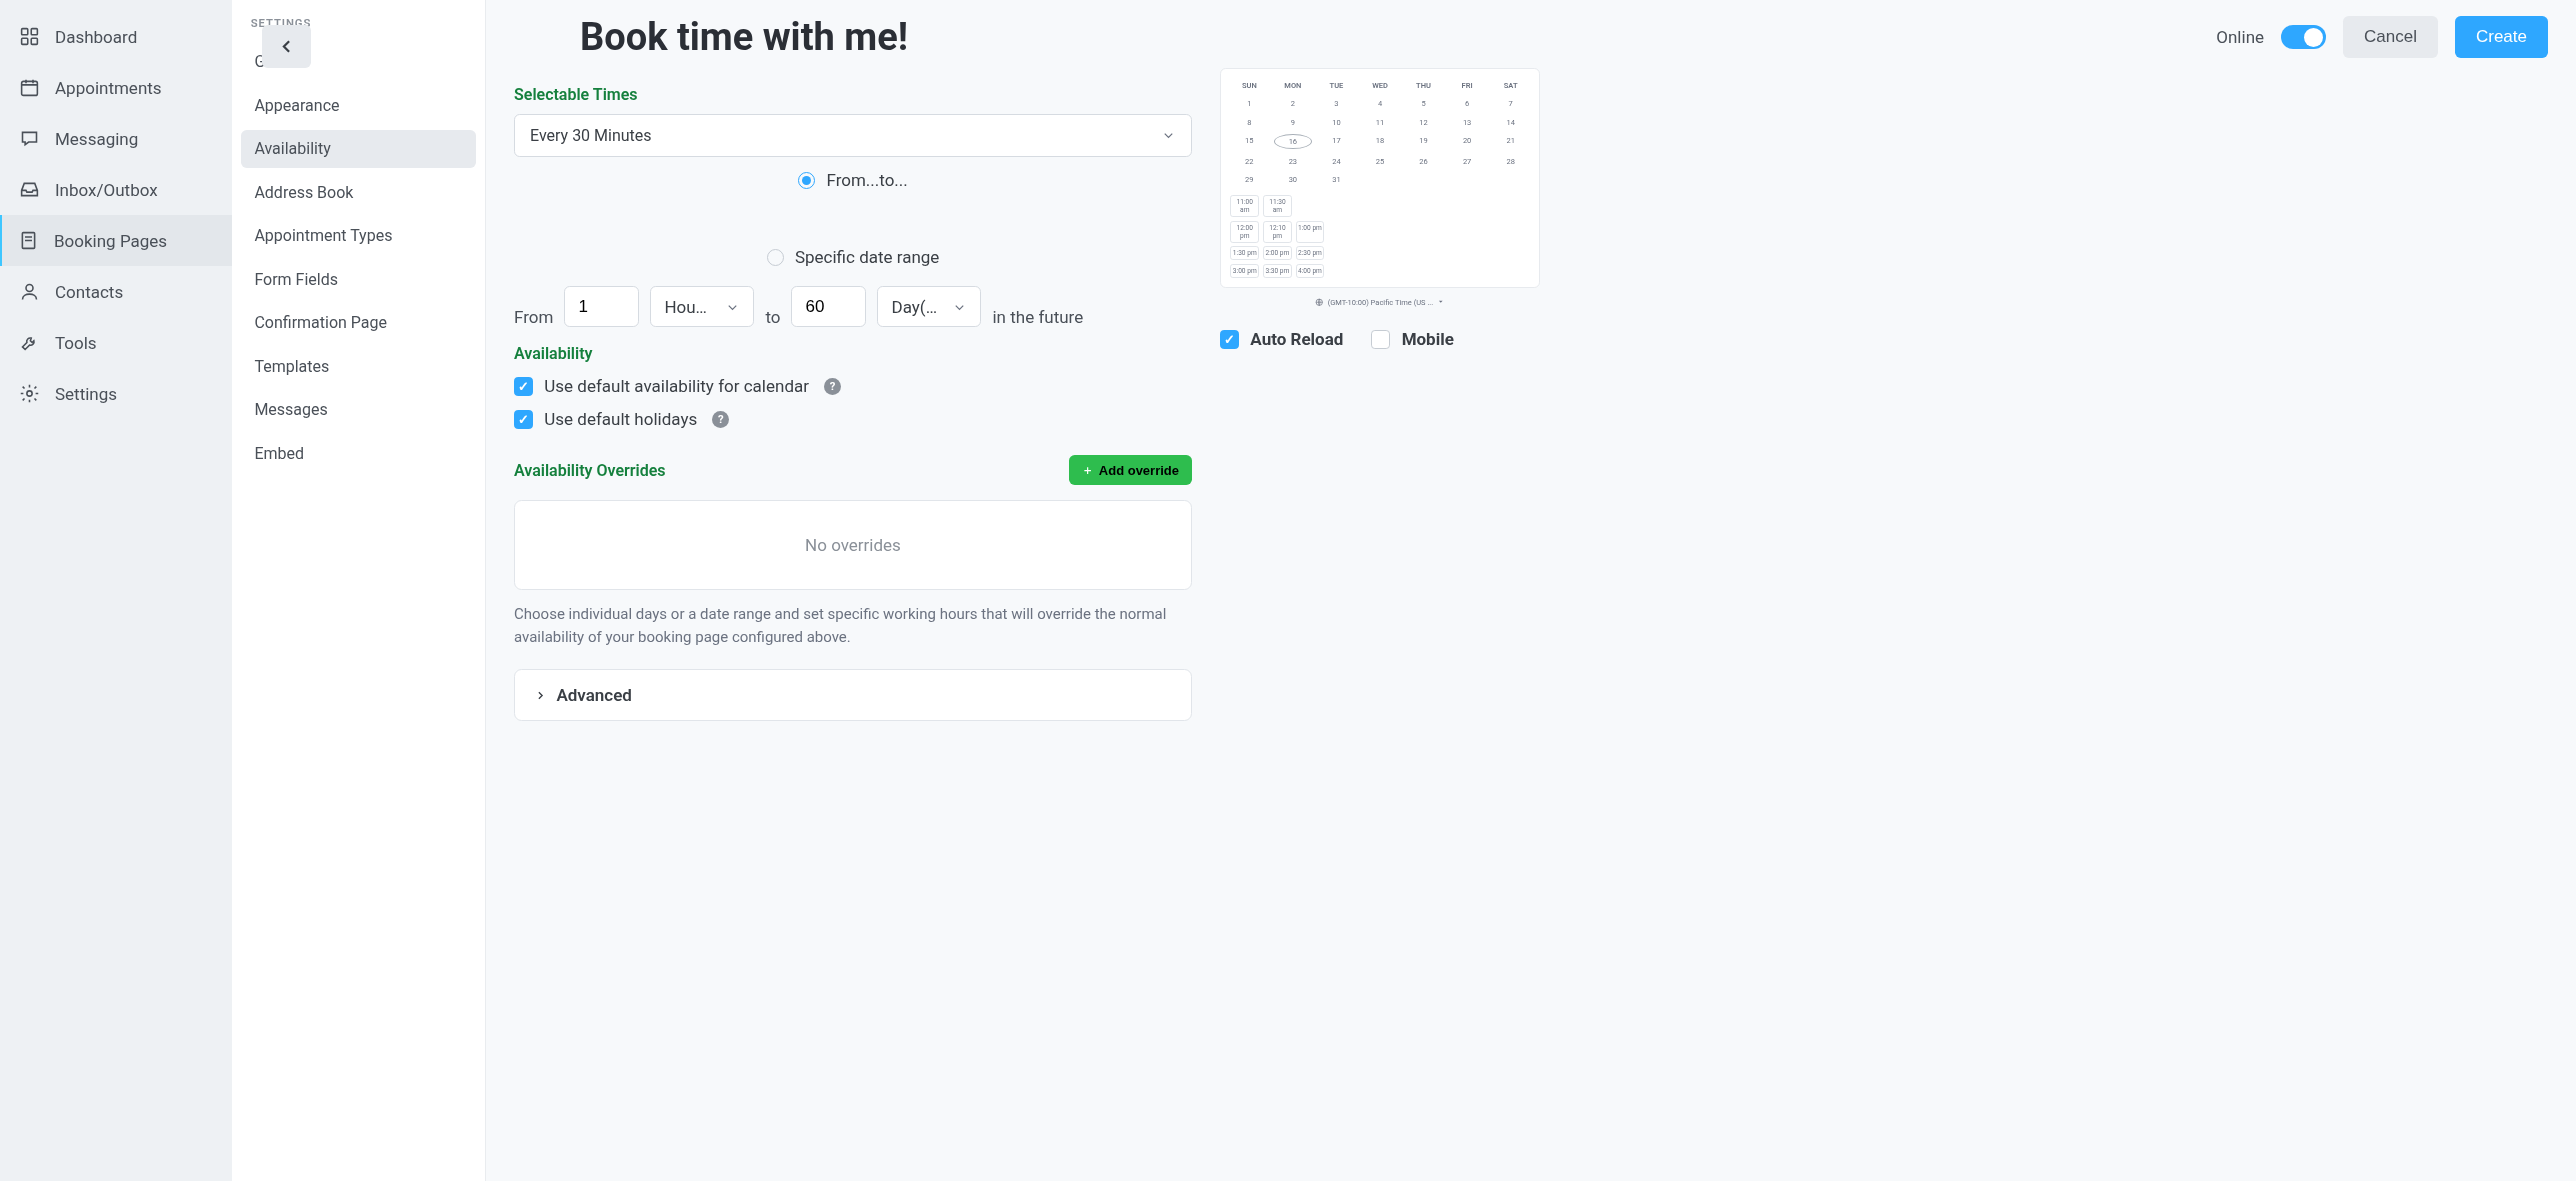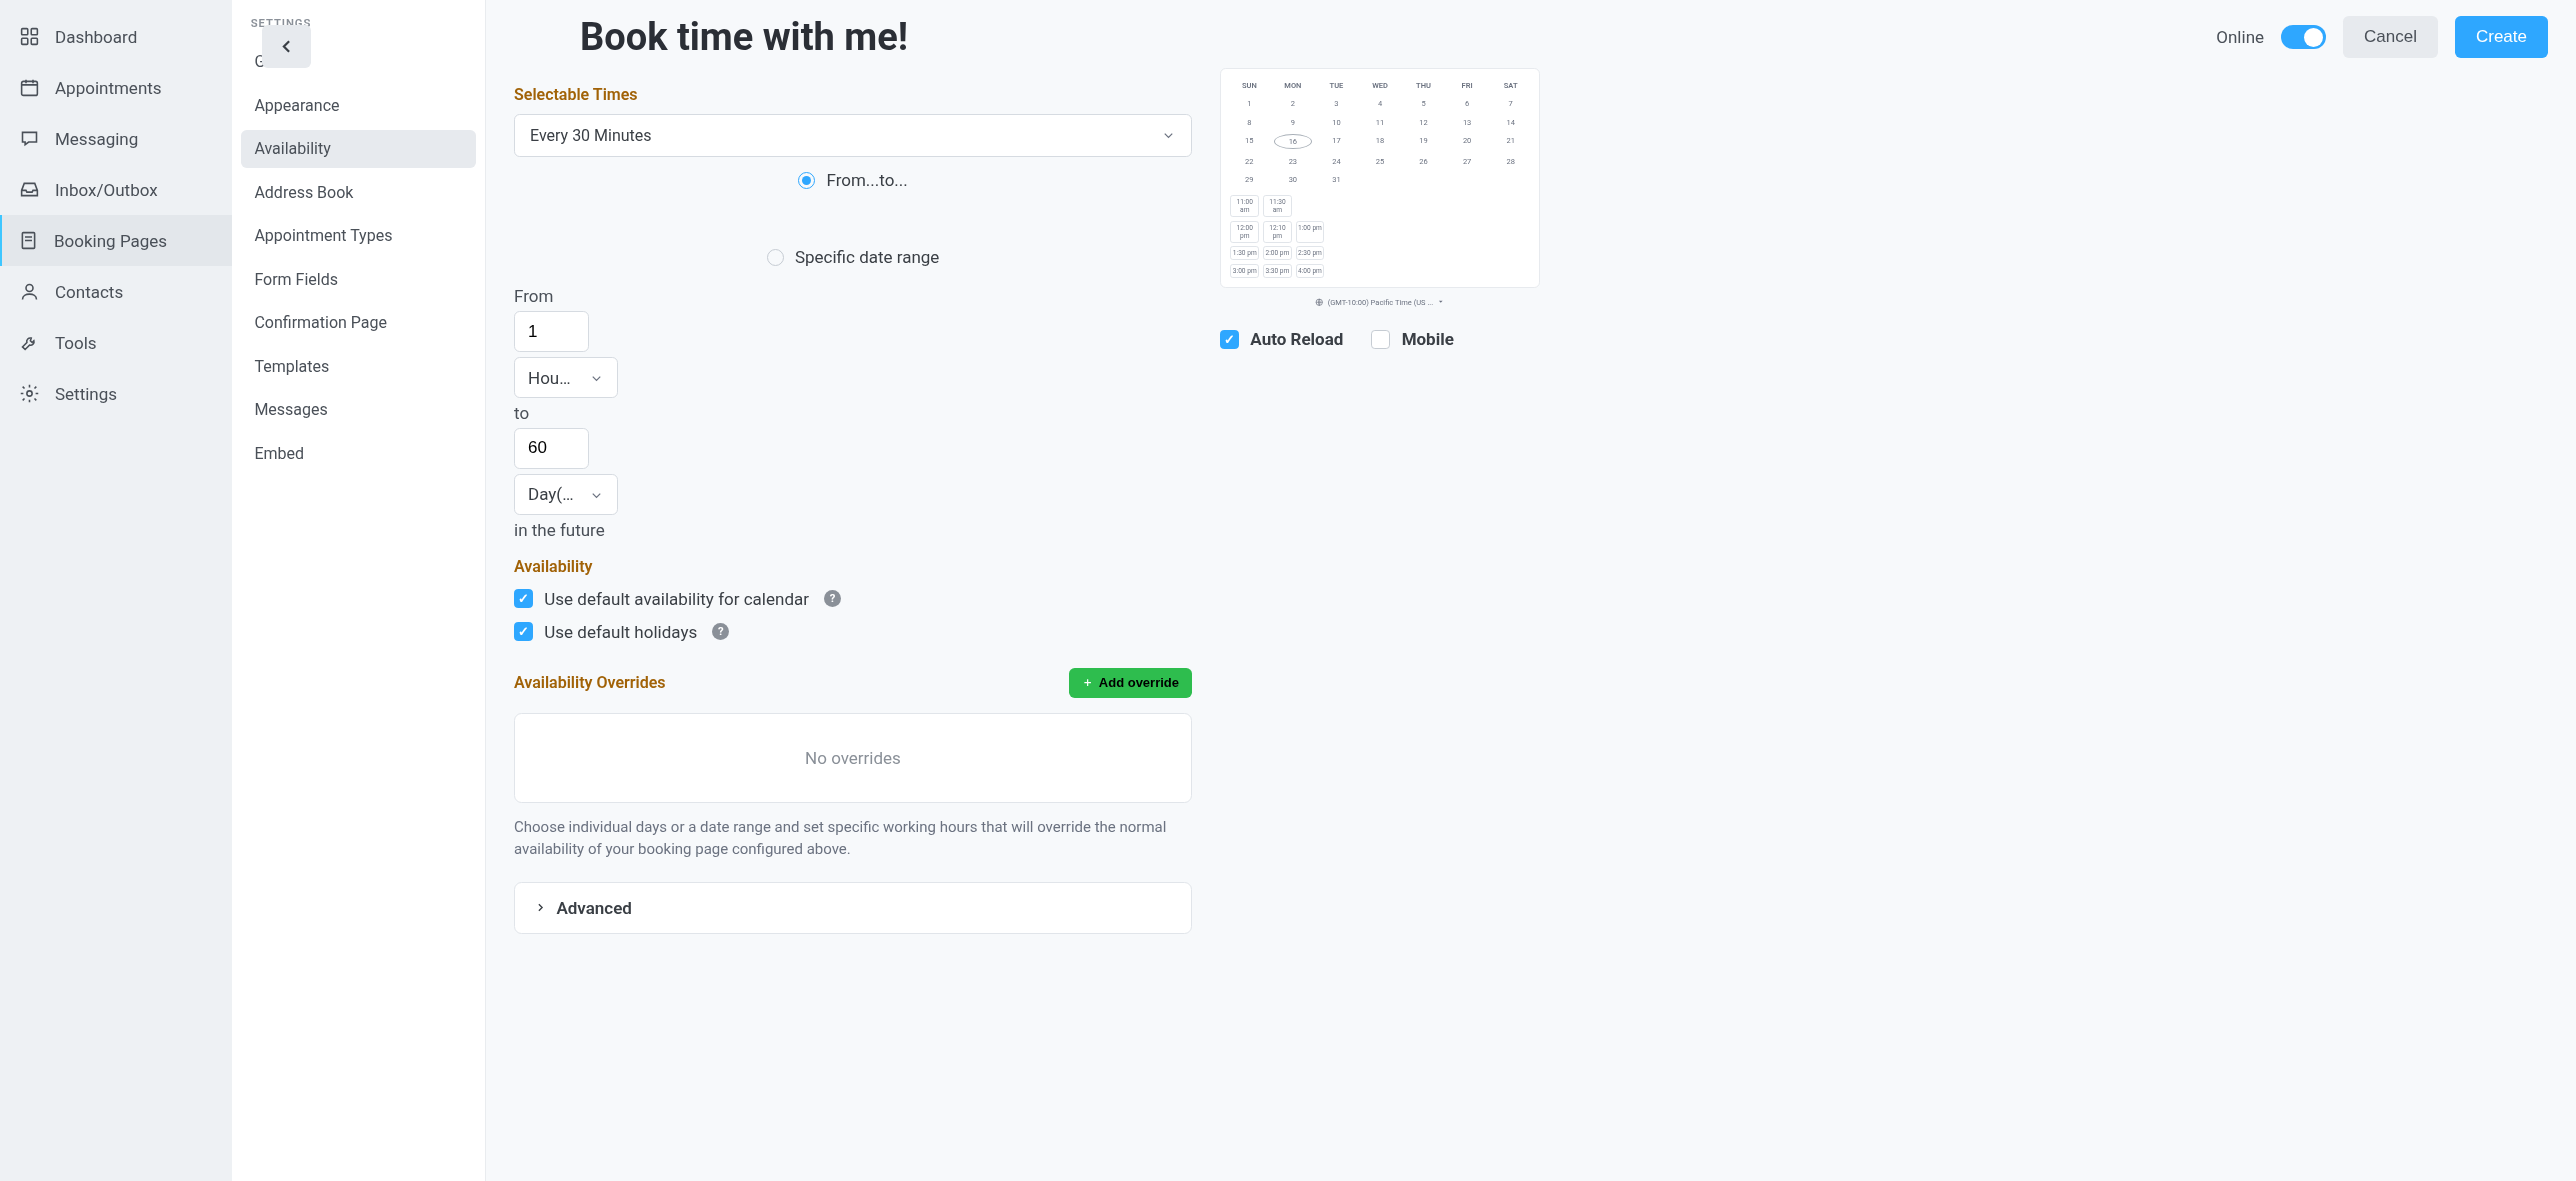--- a/index.html
+++ b/index.html
@@ -123,21 +123,21 @@
   .content {
     display: flex;
     gap: 28px;
     padding: 0 28px 28px 28px;
     align-items: flex-start;
   }
   .form-col { flex: 1; max-width: 678px; }
 
   .section-label {
     font-weight: 600;
-    color: #a16207;
+    color: #15803d;
     font-size: 16px;
     margin: 17px 0 9.4px 0;
   }
 
   .select {
     width: 100%;
     border: 0.9px solid #d6dbe1;
     background: #fff;
     border-radius: 5.7px;
     padding: 11.3px 15px;
@@ -159,21 +159,21 @@
     width: 17px; height: 17px; border-radius: 50%;
     border: 1.9px solid #c6ccd3;
     display:flex; align-items:center; justify-content:center;
   }
   .radio.checked .radio-dot { border-color: #2ea7ff; }
   .radio.checked .radio-dot::after {
     content:""; width:9.4px; height:9.4px; background:#2ea7ff; border-radius:50%;
   }
 
   .range-row {
-    display:flex; align-items:flex-start; gap: 5px; margin-top: 19px; flex-wrap: wrap; flex-direction: column;
+    display:flex; align-items:flex-end; gap: 11px; margin-top: 19px; flex-wrap: wrap;
   }
   .range-row .plain { color:#4a5058; font-size:17px; }
   .input-sm {
     border:0.9px solid #d6dbe1; border-radius:5.7px;
     padding: 9.4px 13px; font-size:17px; width:75px;
     background:#fff;
   }
   .select-sm {
     border:0.9px solid #d6dbe1; border-radius:5.7px;
     padding: 9.4px 13px; font-size:17px;

